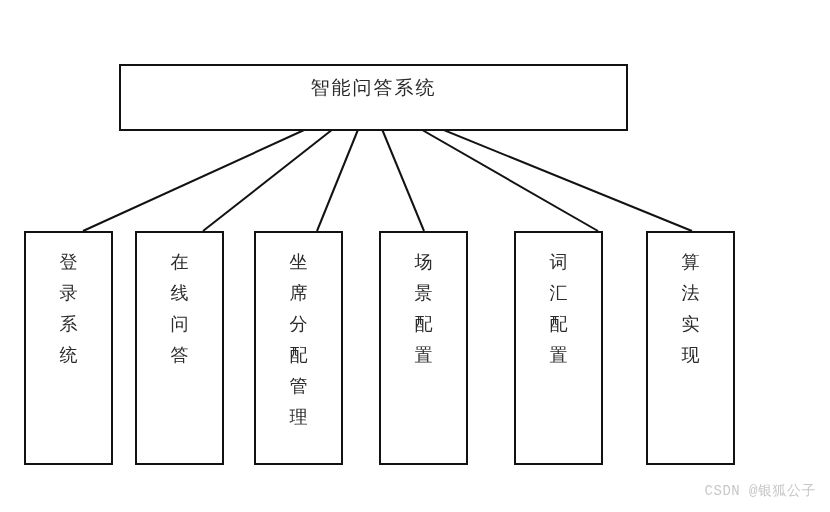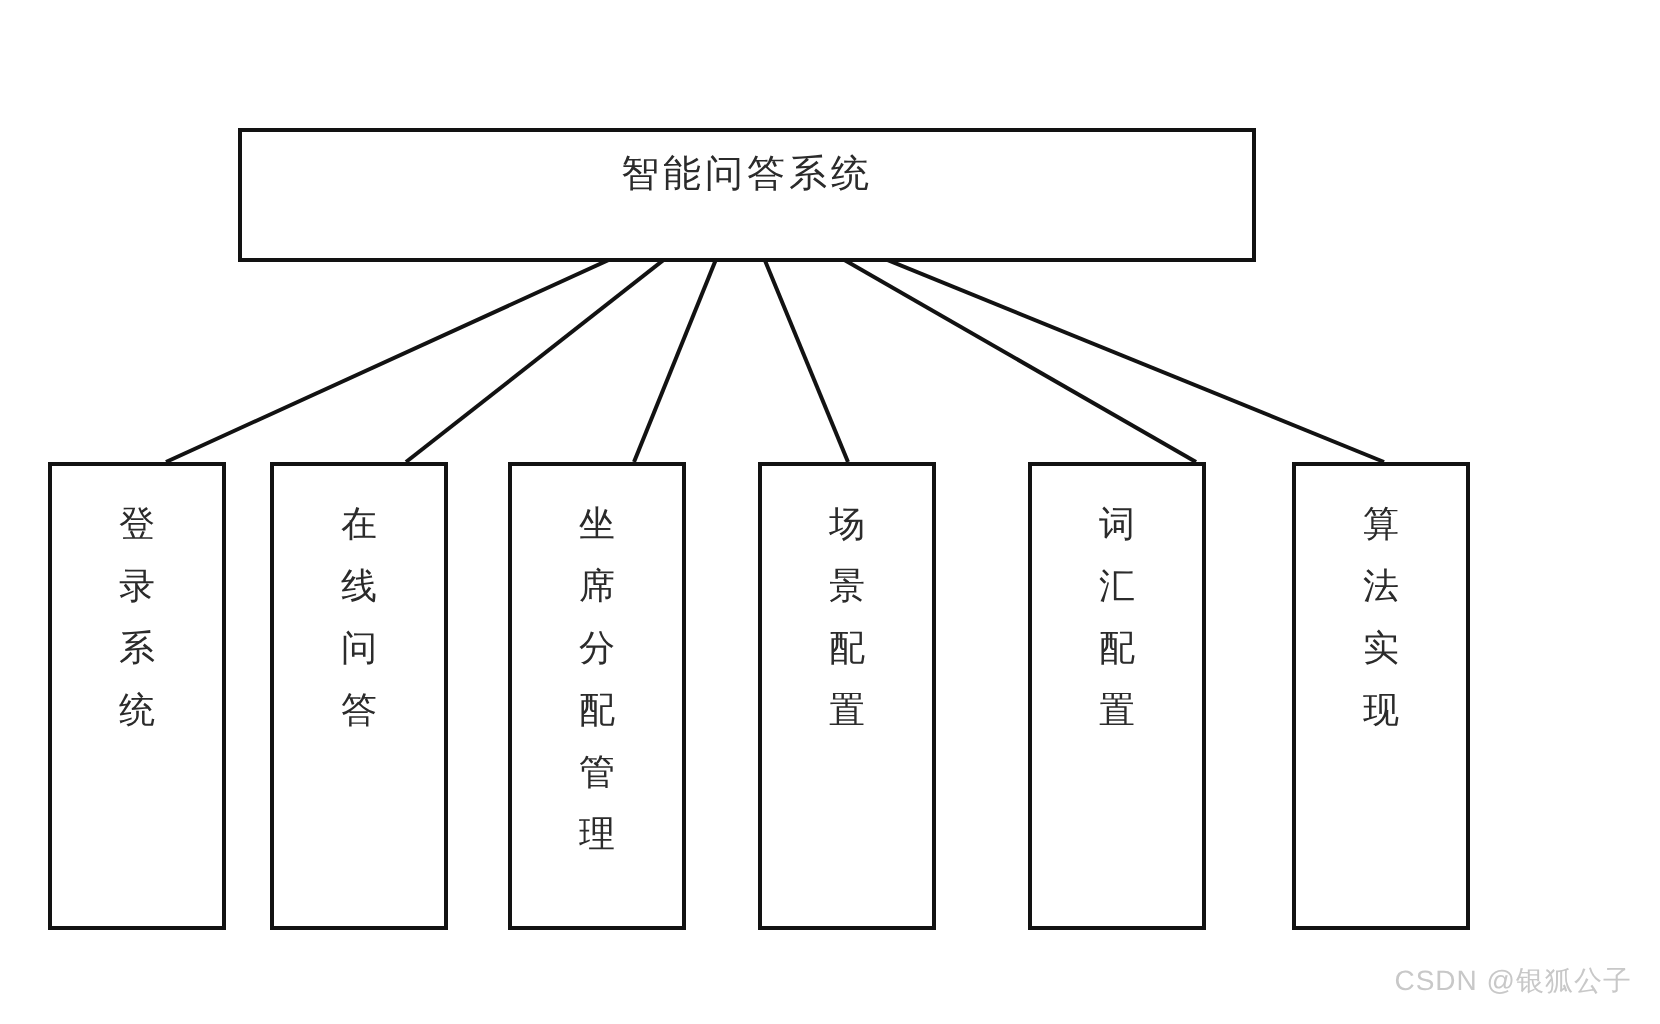--- a/index.html
+++ b/index.html
@@ -71,21 +71,21 @@
     display: block;
     line-height: 31px;
     height: 31px;
   }
   .watermark {
     position: absolute;
     right: 14px;
     bottom: 12px;
     font-size: 14px;
     color: #c8c8c8;
-    font-family: Liberation Sans, sans-serif;
+    font-family: Liberation Mono, monospace;
     letter-spacing: 0.5px;
     white-space: nowrap;
   }
 </style>
 </head>
 <body>
 
 <div id="diagram-canvas">
 
   <svg id="connector-layer" viewBox="0 0 830 512">

